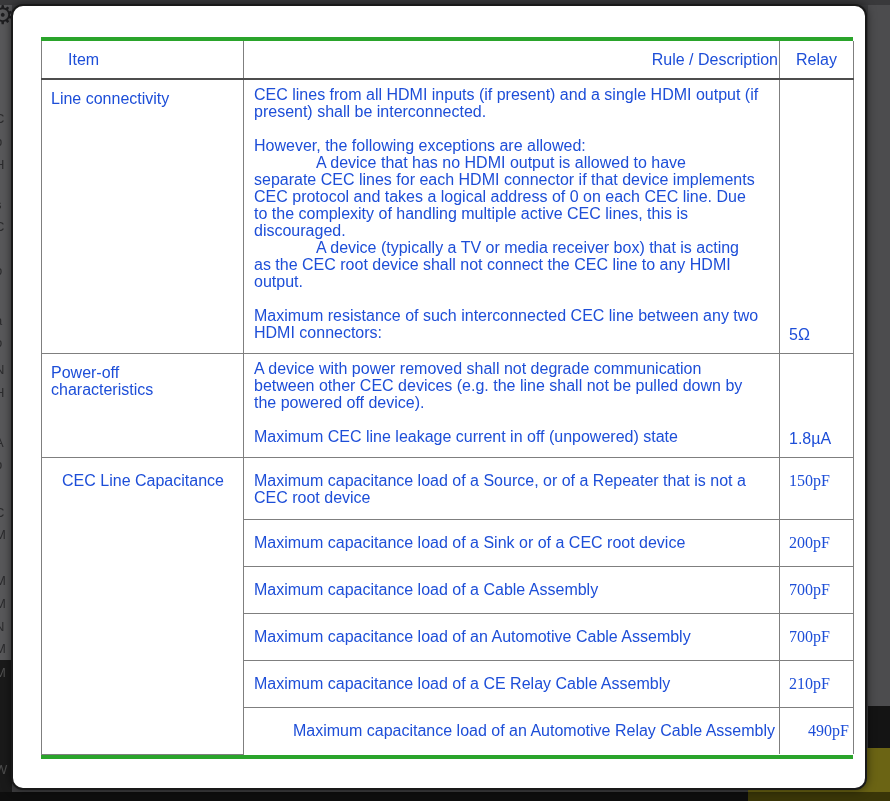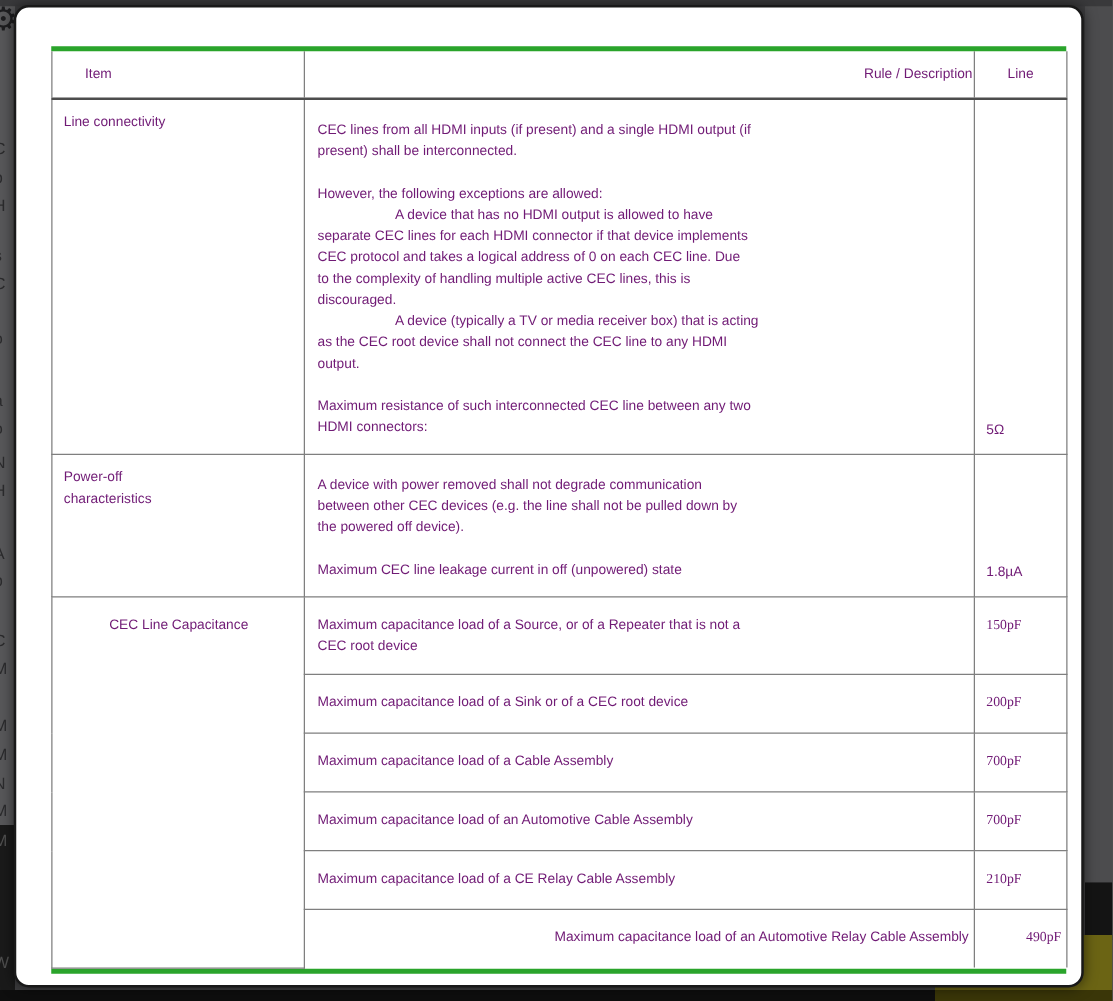--- a/index.html
+++ b/index.html
@@ -26,32 +26,32 @@
     position:absolute;left:11px;top:4px;width:856px;height:786px;
     background:#ffffff;border:2px solid #191919;border-radius:12px;
     box-sizing:border-box;box-shadow:0 0 10px rgba(0,0,0,.55);
   }
   
   .table-frame{
     position:absolute;left:28px;top:31px;width:812px;
     border-top:4px solid #2aa42b;border-bottom:4px solid #2aa42b;
   }
   table.spec{border-collapse:collapse;width:812px;table-layout:fixed;
-    color:#701a75;font-size:11px;line-height:17px;}
+    color:#1d4ed8;font-size:16px;line-height:17px;}
   col.c-item{width:202px;} col.c-rule{width:536px;} col.c-val{width:74px;}
   .spec th,.spec td{border:1px solid #7f7f7f;box-sizing:border-box;vertical-align:top;}
   .spec thead th{border-top:0;border-bottom:2px solid #4d4d4d;height:38px;
     font-weight:normal;vertical-align:middle;}
   .spec tr:last-child td{border-bottom:0;text-align:right;}
   th.h-item{text-align:left;padding-left:26px;}
   th.h-rule{text-align:right;}
   th.h-val{text-align:center;}
   td.item{padding:10px 8px 10px 9px;white-space:pre-line;}
   td.item.centered{text-align:center;padding-top:14px;}
-  td.rule{padding:16px 4px 12px 10px;}
+  td.rule{padding:6px 4px 12px 10px;}
   td.rule p{margin:0;white-space:pre-line;}
   td.rule p.gap{margin-top:17px;}
   td.rule p.indent{text-indent:62px;}
   td.val{padding:10px 4px 10px 9px;}
   td.val.v-bottom1{vertical-align:bottom;}
   td.val.v-bottom2{vertical-align:bottom;}
   td.sub-rule{padding:14px 4px 13px 10px;white-space:pre-line;}
   td.sub-val{padding:14px 4px 15px 9px;font-family:Liberation Serif, serif;}
 </style>
 </head>
@@ -95,21 +95,21 @@
       <table class="spec">
         <colgroup>
             <col class="c-item">
             <col class="c-rule">
             <col class="c-val">
           </colgroup>
         <thead>
           <tr>
             <th class="h-item">Item</th>
             <th class="h-rule">Rule / Description</th>
-            <th class="h-val">Line</th>
+            <th class="h-val">Relay</th>
           </tr>
         </thead>
         <tbody>
           <tr>
             <td class="item">Line connectivity</td>
             <td class="rule">
               <p>CEC lines from all HDMI inputs (if present) and a single HDMI output (if
 present) shall be interconnected.</p>
               <p class="gap">However, the following exceptions are allowed:</p>
               <p class="indent">A device that has no HDMI output is allowed to have

